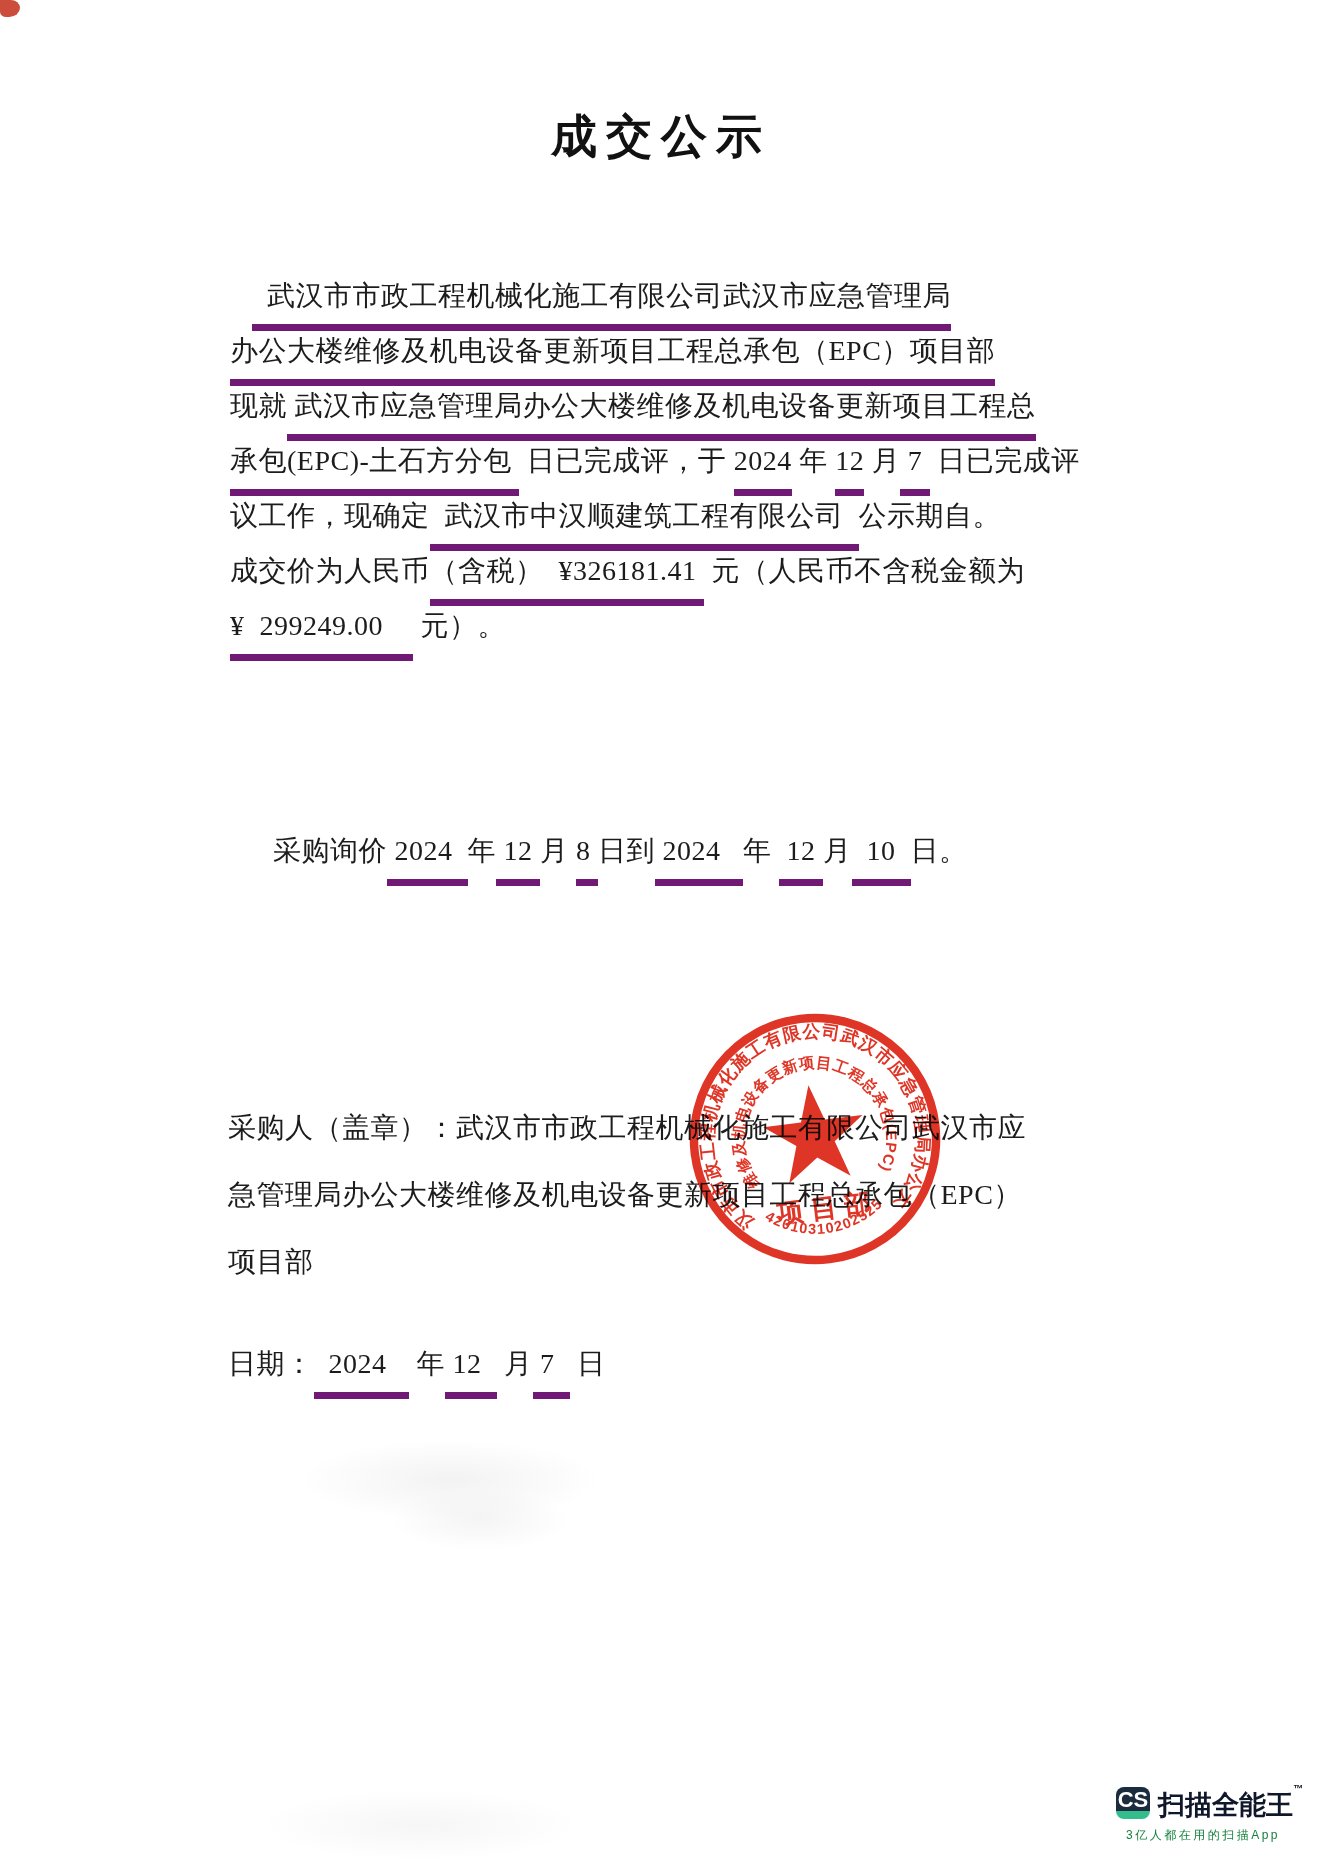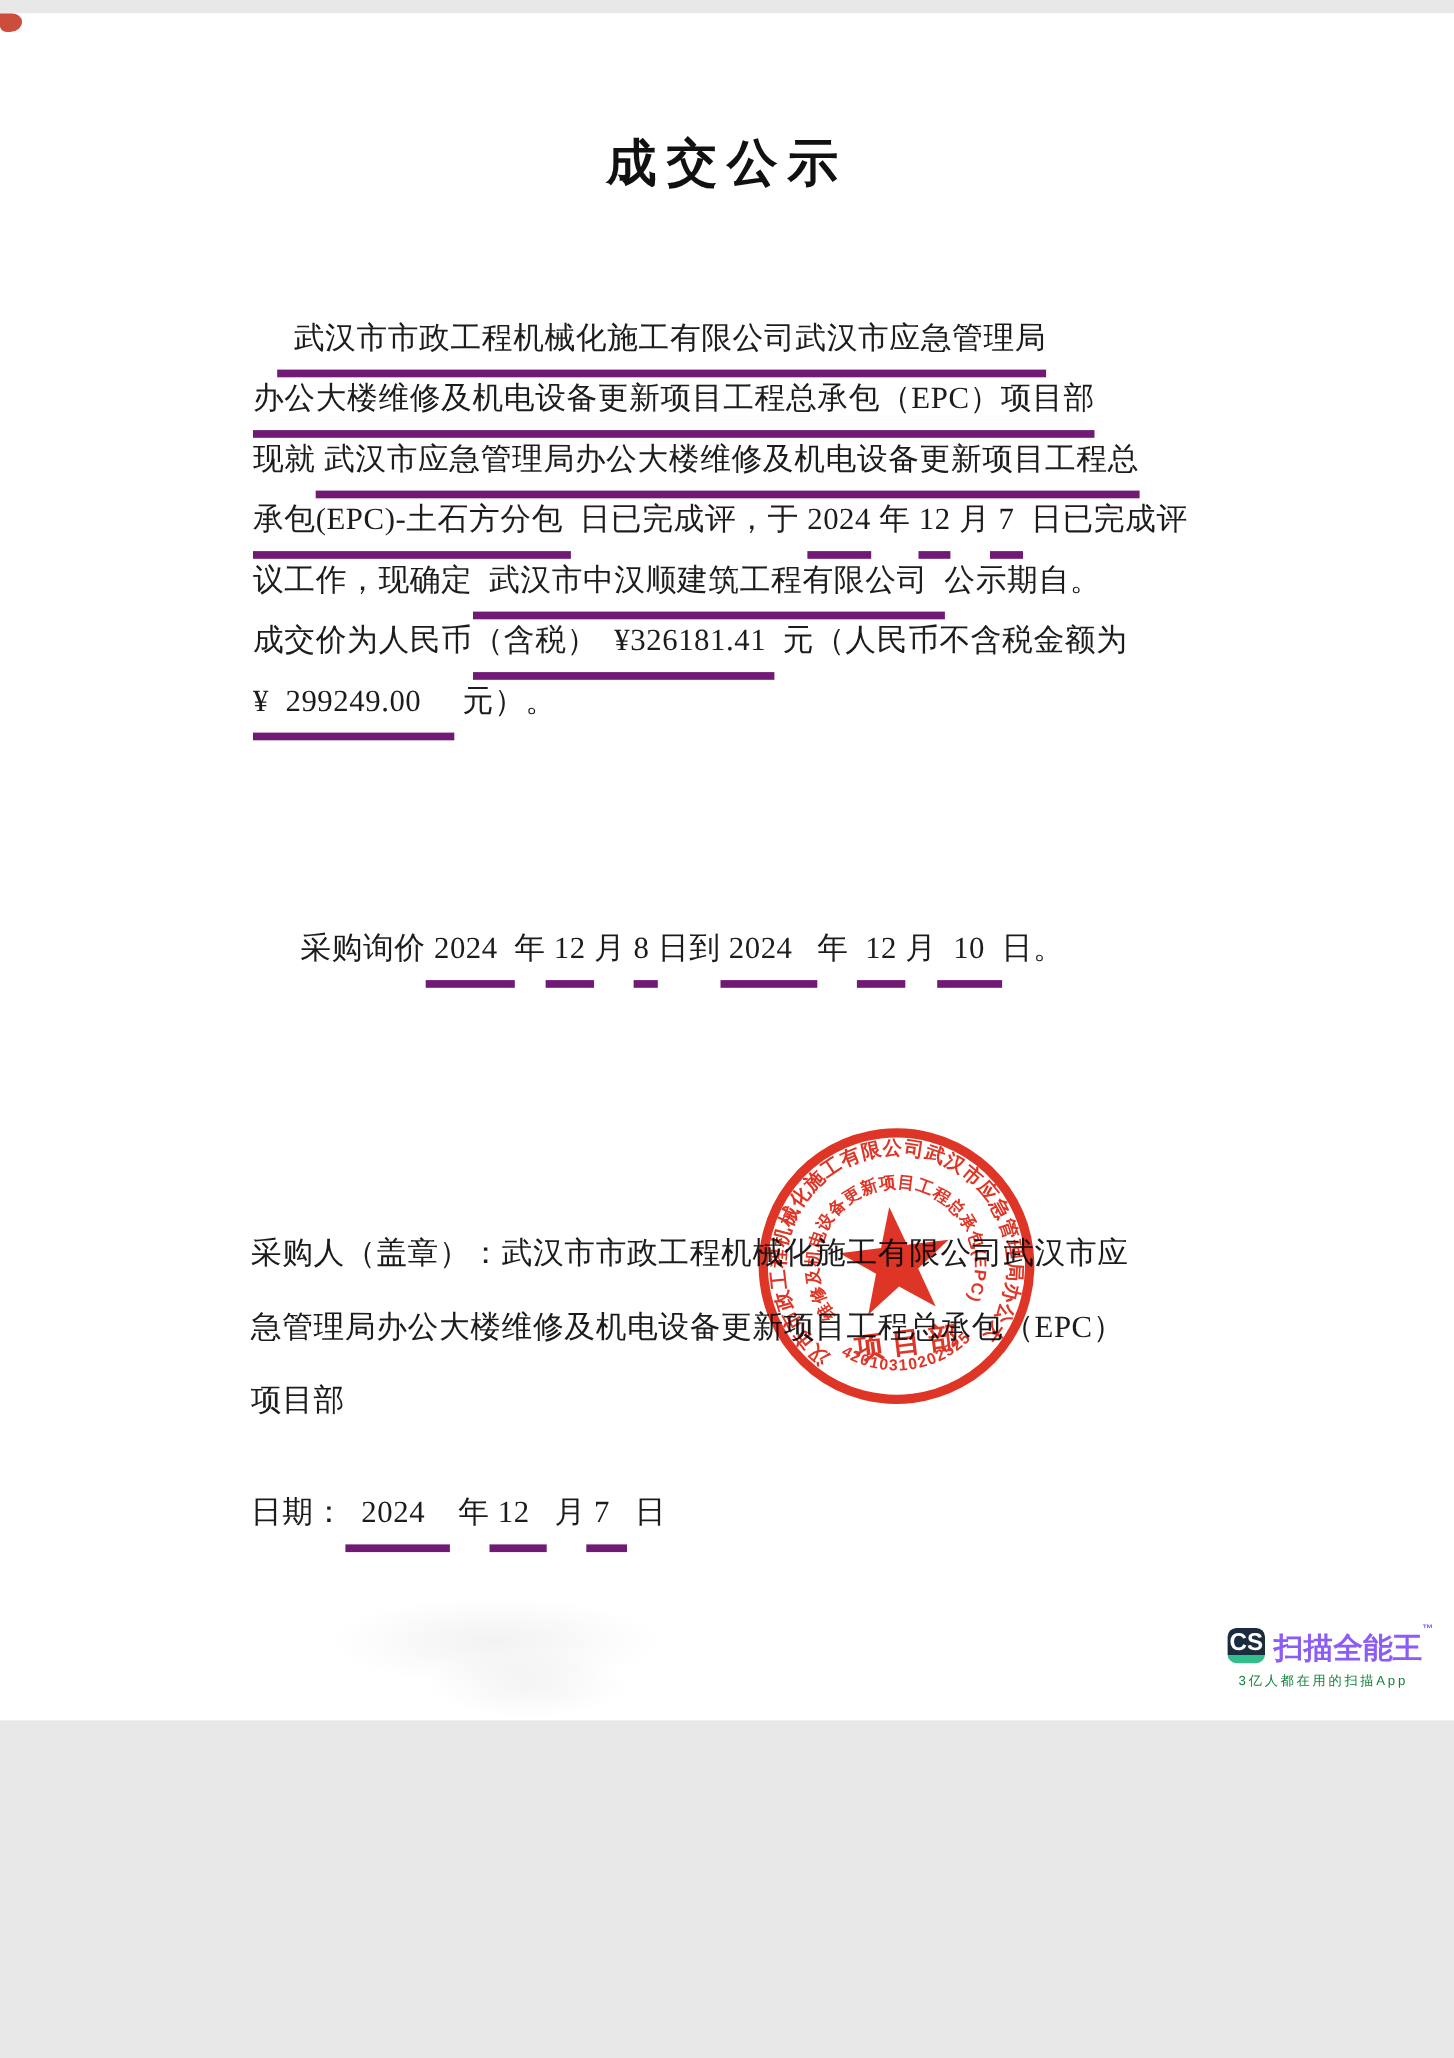--- a/index.html
+++ b/index.html
@@ -1,19 +1,19 @@
 <!DOCTYPE html>
 <html><head>
 <meta charset="utf-8">
 <style>
   html,body{margin:0;padding:0;background:#e8e8e8;}
   .page{
     position:relative;
-    width:1322px;height:1552px;
-    margin:12px auto;
+    width:1322px;height:1871px;
+    margin:0 auto;
     background:#ffffff;
     overflow:hidden;
     font-family:"Liberation Serif","DejaVu Serif",serif;
     color:#1c1c1c;
   }
   .doc-title{
     position:absolute;top:106px;left:0;right:0;
     margin:0;text-align:center;
     font-family:"Liberation Sans","DejaVu Sans",sans-serif;
     font-weight:700;font-size:46px;letter-spacing:9px;color:#111;
@@ -44,21 +44,21 @@
   .wm-badge{
     position:absolute;left:122px;top:0;width:34px;height:32px;border-radius:8px;
     background:linear-gradient(#1b2c3e 0 76%,#34bd8c 76% 100%);
     color:#ffffff;text-align:center;
     font-family:"Liberation Sans","DejaVu Sans",sans-serif;
     font-weight:700;font-size:22px;line-height:26px;
   }
   .wm-name{
     position:absolute;left:164px;top:0px;
     font-family:Liberation Sans, sans-serif;
-    font-weight:700;font-size:27px;color:#8b5cf6;white-space:nowrap;
+    font-weight:700;font-size:27px;color:#0f172a;white-space:nowrap;
   }
   .wm-tm{font-size:10px;vertical-align:top;position:relative;top:-4px;}
   .wm-tagline{
     position:absolute;left:132px;top:40px;
     font-family:"Liberation Sans","DejaVu Sans",sans-serif;
     font-size:12px;color:#15803d;letter-spacing:2.5px;white-space:nowrap;
   }
   
   .corner-mark{
     position:absolute;left:0;top:0;width:20px;height:17px;

